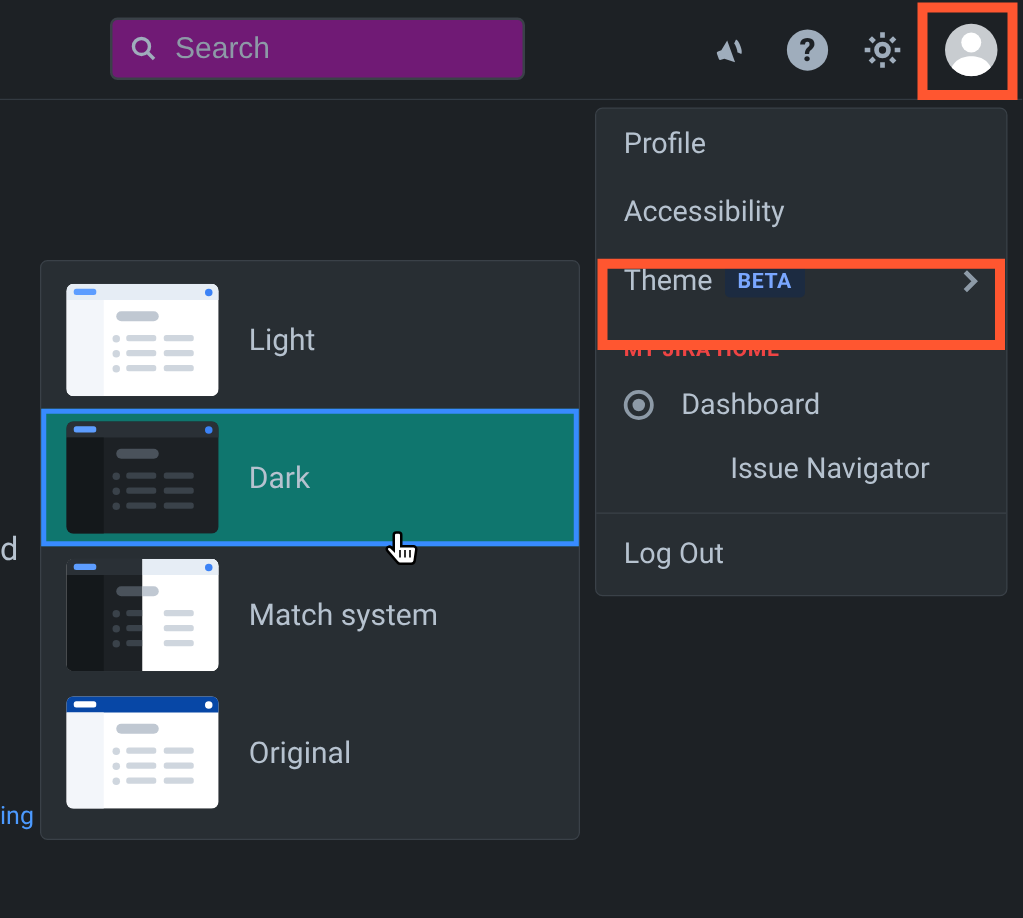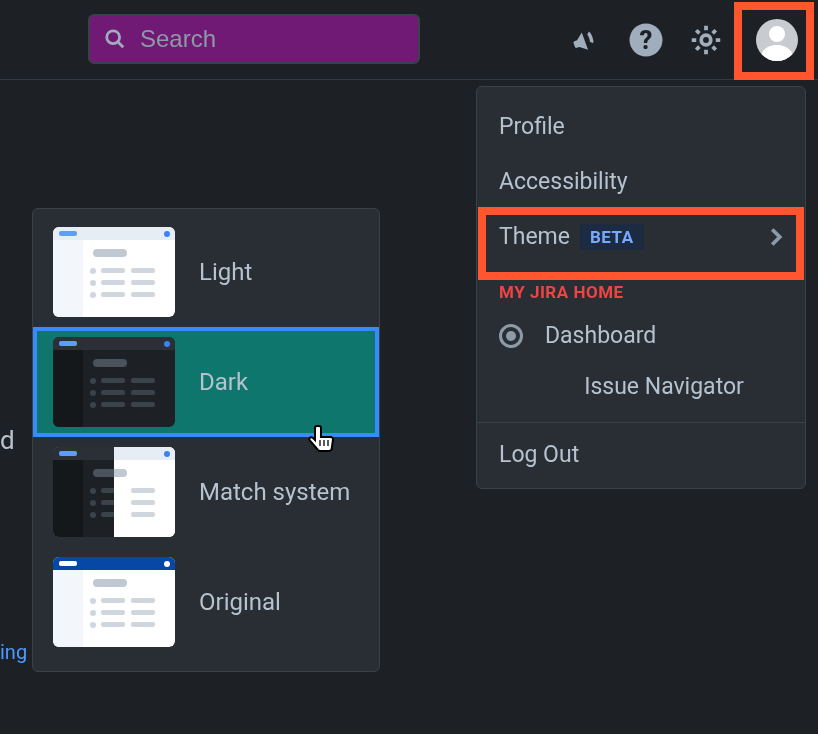--- a/index.html
+++ b/index.html
@@ -74,21 +74,20 @@
 
   
   .dropdown {
     position: absolute;
     top: 86px;
     left: 476px;
     width: 330px;
     background: #282e33;
     border: 1px solid #3a4148;
     border-radius: 6px;
-    padding-top: 12px;
     padding-bottom: 0;
   }
   .menu-item {
     padding: 14px 22px;
     font-size: 23px;
     color: #b6c2cf;
     cursor: pointer;
     display: flex;
     align-items: center;
     position: relative;
@@ -156,21 +155,21 @@
     height: 1px;
     background: #3a4148;
     margin: 10px 0 0 0;
   }
 
   
   .theme-popover {
     position: absolute;
     top: 208px;
     left: 32px;
-    width: 348px;
+    width: 432px;
     background: #282e33;
     border: 1px solid #3a4148;
     border-radius: 6px;
     padding: 8px 0 14px 0;
   }
   .theme-option {
     display: flex;
     align-items: center;
     padding: 10px 20px;
     cursor: pointer;

